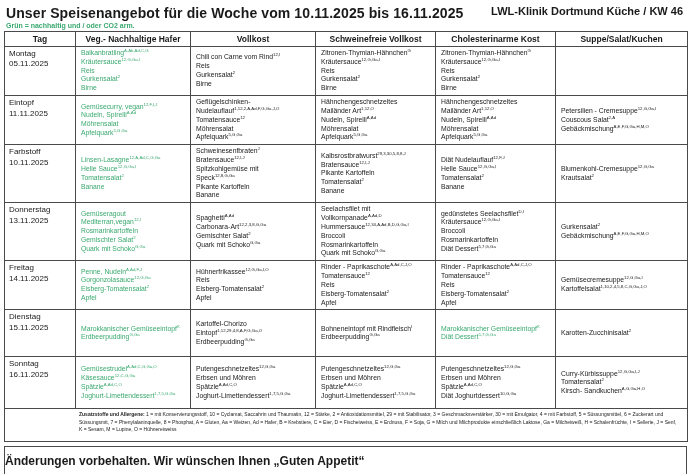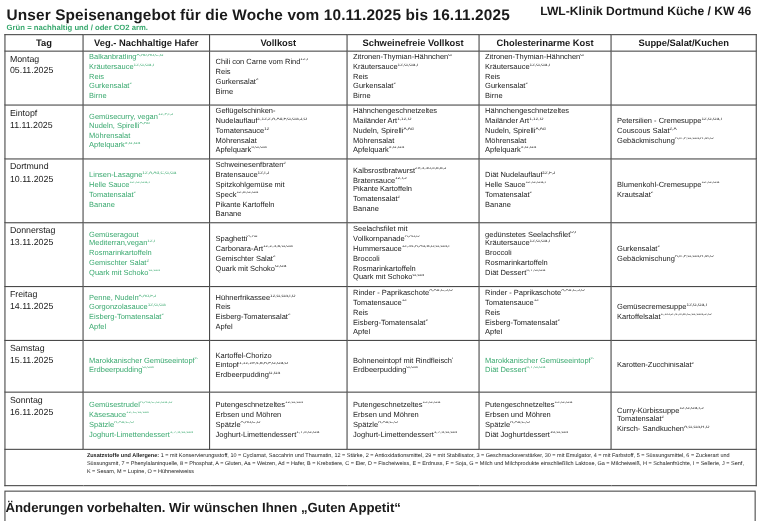--- a/index.html
+++ b/index.html
@@ -127,21 +127,21 @@
             <div>Apfelquark<sup>5,G,Ga</sup></div>
           </td>
           <td class="menu">
             <div>Petersilien - Cremesuppe<sup>12,G,Ga,I</sup></div>
             <div>Couscous Salat<sup>2,A</sup></div>
             <div>Gebäckmischung<sup>A,E,F,G,Ga,H,M,O</sup></div>
           </td>
         </tr>
         <tr>
           <td class="day">
-            <div>Dortmund</div>
+            <div>Farbstoff</div>
             <div>10.11.2025</div>
           </td>
           <td class="menu green">
             <div>Linsen-Lasagne<sup>12,A,Ad,C,G,Ga</sup></div>
             <div>Helle Sauce<sup>12,G,Ga,I</sup></div>
             <div>Tomatensalat<sup>2</sup></div>
             <div>Banane</div>
           </td>
           <td class="menu">
             <div>Schweinesenfbraten<sup>J</sup></div>
@@ -238,21 +238,21 @@
             <div>Eisberg-Tomatensalat<sup>2</sup></div>
             <div>Apfel</div>
           </td>
           <td class="menu">
             <div>Gemüsecremesuppe<sup>12,G,Ga,I</sup></div>
             <div>Kartoffelsalat<sup>1,10,2,4,5,8,C,G,Ga,J,O</sup></div>
           </td>
         </tr>
         <tr>
           <td class="day">
-            <div>Samstag</div>
+            <div>Dienstag</div>
             <div>15.11.2025</div>
           </td>
           <td class="menu green">
             <div>Marokkanischer Gemüseeintopf<sup>K</sup></div>
             <div>Erdbeerpudding<sup>G,Ga</sup></div>
           </td>
           <td class="menu">
             <div>Kartoffel-Chorizo</div>
             <div>Eintopf<sup>1,12,29,4,8,A,F,G,Ga,O</sup></div>
             <div>Erdbeerpudding<sup>G,Ga</sup></div>

